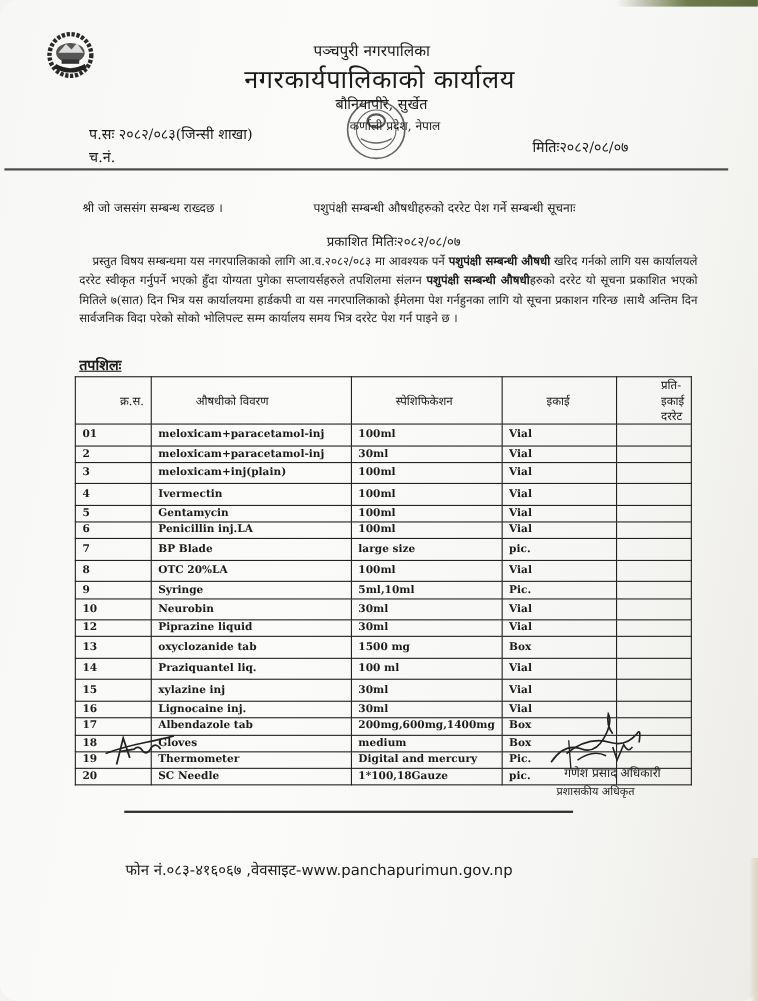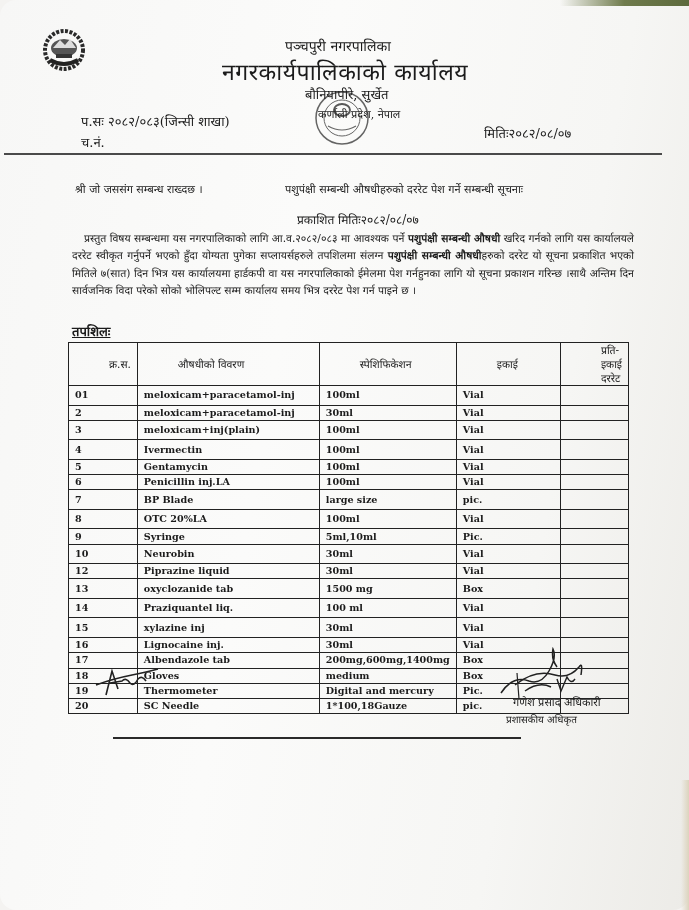--- a/index.html
+++ b/index.html
@@ -275,13 +275,14 @@
     <path d="M6 48 Q18 30 34 36 Q46 40 54 26 Q62 12 58 4 Q56 14 62 22" fill="none" stroke="#222" stroke-width="1.5"></path>
     <path d="M20 40 Q40 24 60 30 Q74 34 84 22 Q88 16 86 30" fill="none" stroke="#222" stroke-width="1.5"></path>
     <path d="M30 46 Q44 36 56 42 M62 34 L66 46 L72 32 Q76 40 80 34" fill="none" stroke="#222" stroke-width="1.4"></path>
     <path d="M22 28 L24 54" fill="none" stroke="#222" stroke-width="1.2"></path>
   </svg>
 
   <div class="abs signer">गणेश प्रसाद अधिकारी</div>
   <div class="abs designation">प्रशासकीय अधिकृत</div>
 
   <div class="hr2"></div>
+  <div class="abs contact">फोन नं.०८३-४१६०६७ ,वेवसाइट-www.panchapurimun.gov.np</div>
 </div>
 
 </body></html>

